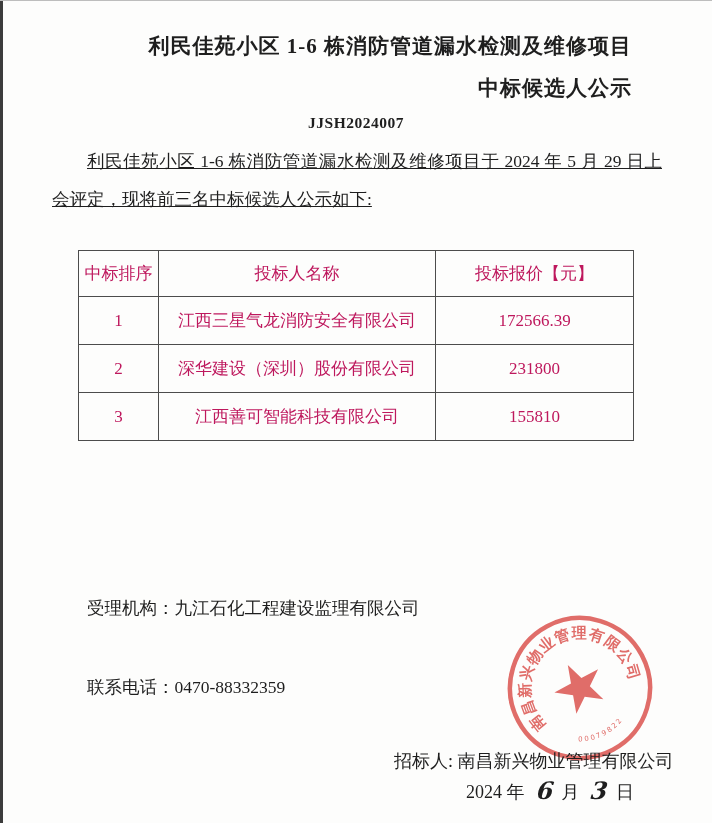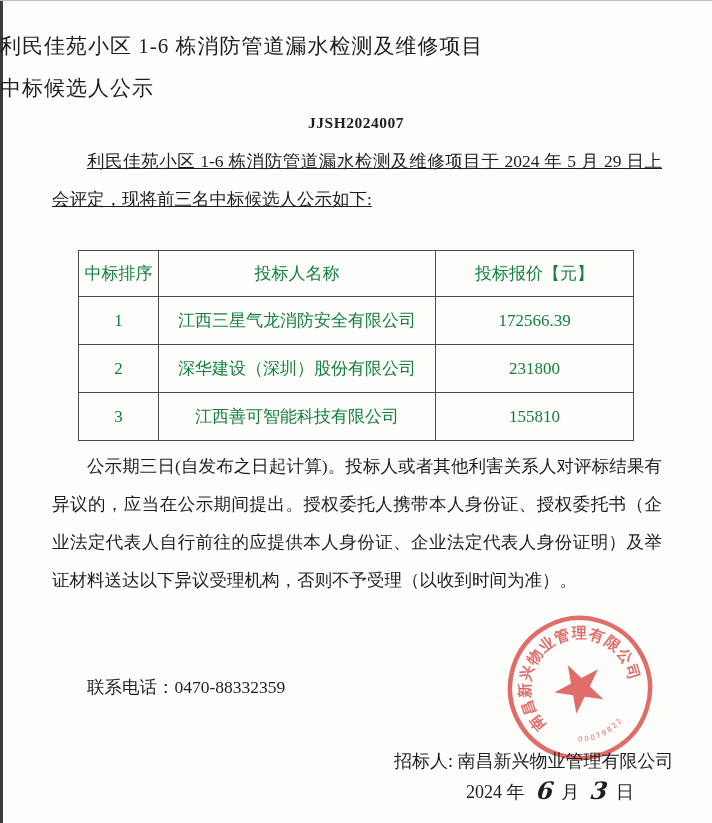--- a/index.html
+++ b/index.html
@@ -9,36 +9,36 @@
     margin:0 auto;
     background:#fdfdfc;
     overflow:hidden;
     font-family:"Liberation Serif","DejaVu Serif",serif;
     color:#1e1e1e;
   }
   
   .scan-edge-left { position:absolute; left:0; top:0; width:3px; height:823px; background:#3c3c3c; }
   .scan-edge-top  { position:absolute; left:0; top:0; width:712px; height:1px; background:#bdbdbd; }
 
-  .title { position:absolute; left:0; width:632px; text-align:left; font-weight:400; font-size:21px; letter-spacing:1px; }
+  .title { position:absolute; left:0; width:632px; text-align:right; font-weight:700; font-size:21px; letter-spacing:1px; }
   .title1 { top:32px; }
   .title2 { top:74px; }
   .doc-no { position:absolute; left:0; top:114px; width:712px; text-align:center; font-weight:700; font-size:15.5px; letter-spacing:0.5px; }
 
   .para { position:absolute; left:52px; width:610px; font-size:17.5px; line-height:38px; }
   .para .line { text-align:justify; text-align-last:justify; overflow:hidden; white-space:normal; }
   .para .line.first { text-indent:2em; }
   .para .line.last  { text-align-last:left; }
   .intro  { top:142px;text-decoration:underline; }
   .notice { top:447px; }
 
   table.bids {
     position:absolute; left:78px; top:250px;
     width:555px; border-collapse:collapse; table-layout:fixed;
-    font-size:17px; color:#15803d;
+    font-size:17px; color:#be185d;
   }
   table.bids td { border:1px solid #4c4c4c; text-align:center; vertical-align:middle; padding:0 4px; }
   table.bids tr.hdr td { height:45px; }
   table.bids tr.row td { height:47px; }
   col.c1 { width:80px; } col.c2 { width:277px; } col.c3 { width:198px; }
 
   .contact-line { position:absolute; left:52px; width:610px; font-size:17.5px; padding-left:2em; white-space:nowrap; }
   .contact-agency { top:596px; }
   .contact-address { top:635px; }
   .contact-phone { top:675px; }
@@ -95,27 +95,22 @@
       <td>231800</td>
     </tr>
     <tr class="row">
       <td>3</td>
       <td>江西善可智能科技有限公司</td>
       <td>155810</td>
     </tr>
   </tbody>
     </table>
 
-  <div class="para notice">
-    <div class="line first">公示期三日(自发布之日起计算)。投标人或者其他利害关系人对评标结果有</div>
-    <div class="line">异议的，应当在公示期间提出。授权委托人携带本人身份证、授权委托书（企</div>
-    <div class="line">业法定代表人自行前往的应提供本人身份证、企业法定代表人身份证明）及举</div>
-    <div class="line last">证材料送达以下异议受理机构，否则不予受理（以收到时间为准）。</div>
-  </div>
 
+  <div class="contact-line contact-agency">受理机构：九江石化工程建设监理有限公司</div>
   <div class="contact-line contact-phone">联系电话：0470-88332359</div>
 
   <div class="seal">
     <svg viewBox="0 0 150 150" xmlns="http://www.w3.org/2000/svg">
       <g transform="rotate(-28 75 75)">
         <circle cx="75" cy="75" r="70" fill="none" stroke-width="4.5" stroke="#dd5450"></circle>
         <polygon points="75,49 80.9,66.9 99.7,67 84.5,78.1 90.3,96 75,85 59.7,96 65.5,78.1 50.3,67 69.1,66.9" fill="#dd5450"></polygon>
         <path id="sealNamePath" d="M 28.0 92.1 A 50 50 0 1 1 122.0 92.1" fill="none"></path>
         <path id="sealSerialPath" d="M 46.3 120.1 A 55 55 0 0 0 103.7 120.1" fill="none"></path>
         <text class="seal-name" fill="#dd5450">

